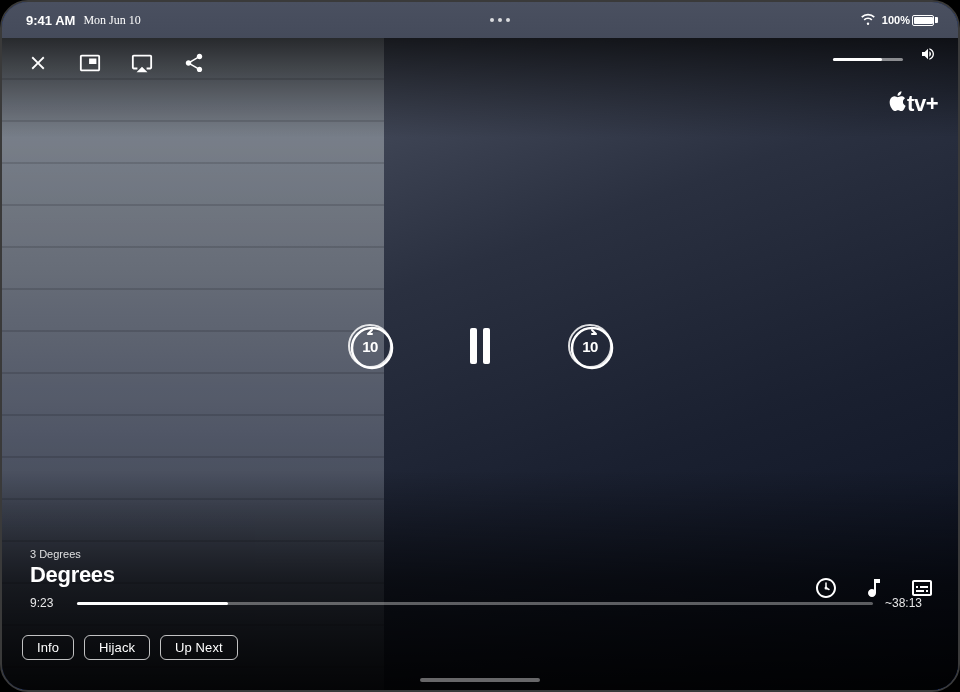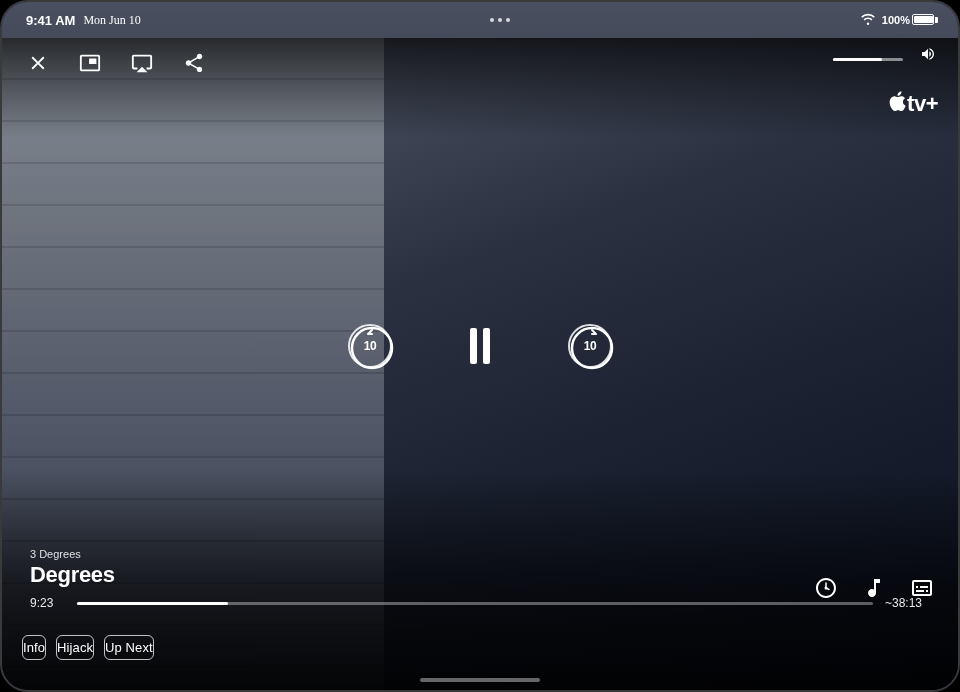--- a/index.html
+++ b/index.html
@@ -60,21 +60,21 @@
       align-items: center;
       font-size: 12px;
     }
 
     .wifi-icon {
       font-size: 14px;
     }
 
     .battery-container {
       display: flex;
-      align-items: flex-start;
+      align-items: center;
       gap: 2px;
       font-size: 11px;
     }
 
     .battery-icon {
       width: 22px;
       height: 11px;
       border: 1.5px solid #fff;
       border-radius: 2px;
       position: relative;
@@ -257,21 +257,21 @@
       display: flex;
       align-items: center;
       justify-content: center;
       font-size: 11px;
       font-weight: 600;
       color: #fff;
       position: relative;
     }
 
     .skip-circle .skip-number {
-      font-size: 12px;
+      font-size: 15px;
       font-weight: 700;
       letter-spacing: -0.5px;
     }
 
     .pause-btn {
       color: #fff;
       cursor: pointer;
       width: 50px;
       height: 50px;
       display: flex;
@@ -383,21 +383,21 @@
       left: 20px;
       display: flex;
       gap: 10px;
       z-index: 50;
     }
 
     .bottom-btn {
       color: #fff;
       border: 1.5px solid rgba(255,255,255,0.75);
       border-radius: 6px;
-      padding: 4px 0;
+      padding: 4px 14px;
       font-size: 13px;
       font-weight: 500;
       cursor: pointer;
       background: transparent;
       letter-spacing: 0.1px;
     }
 
     
     .vol-bar {
       position: absolute;

